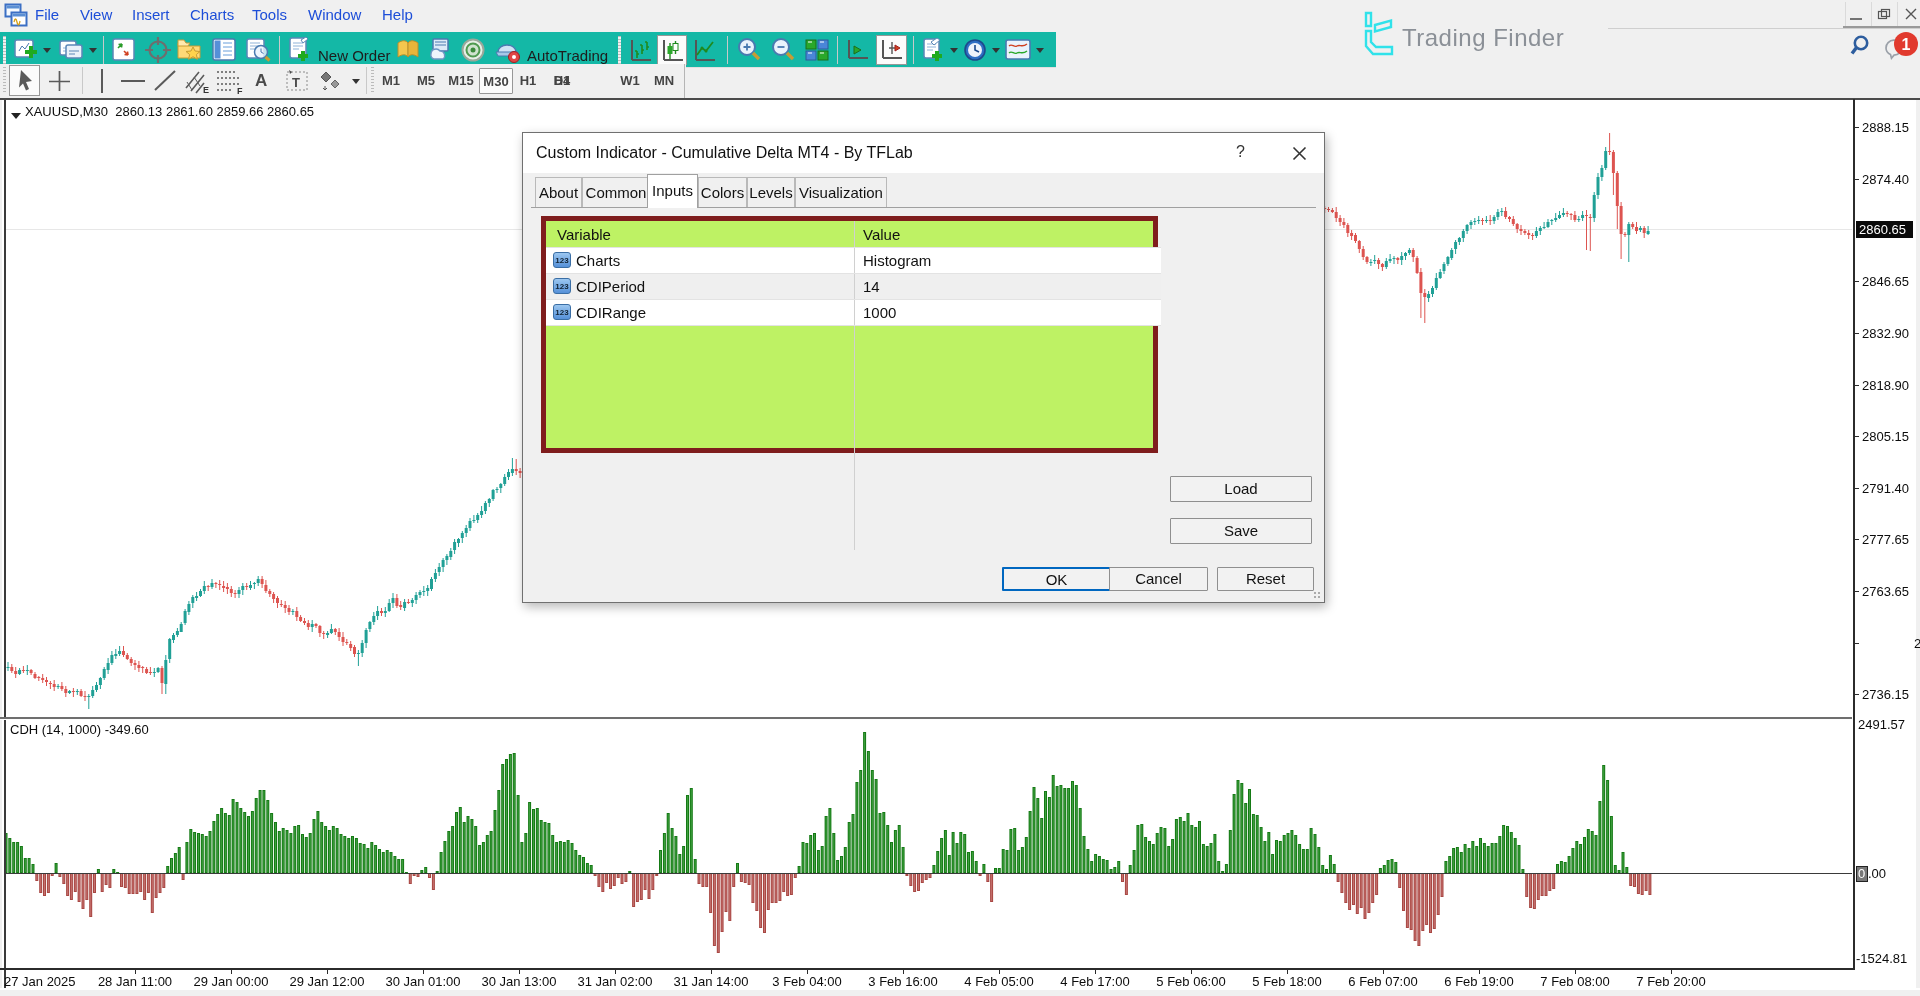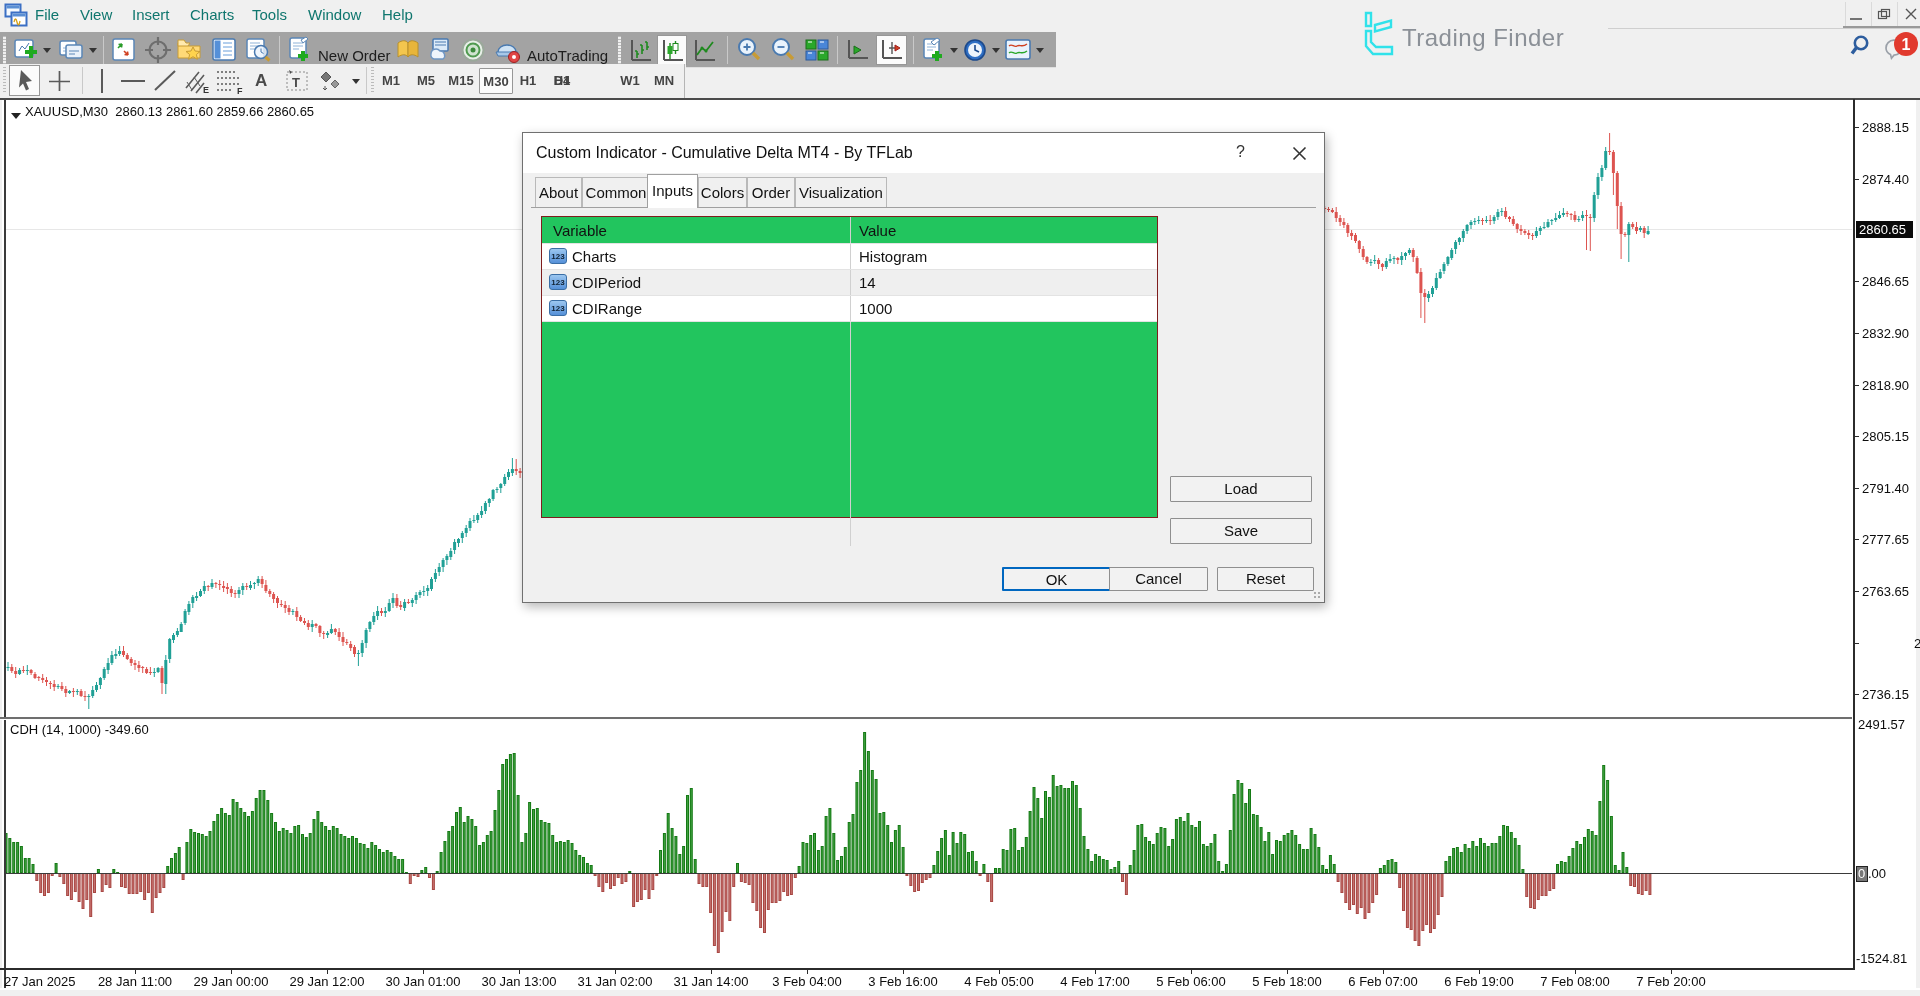--- a/index.html
+++ b/index.html
@@ -1,18 +1,18 @@
 <!DOCTYPE html>
 <html><head><meta charset="utf-8"><style>
 *{margin:0;padding:0;box-sizing:border-box}
 html,body{width:1920px;height:996px;overflow:hidden;font-family:"Liberation Sans",sans-serif;background:#f0f0f0}
 .abs{position:absolute}
 #menubar{position:absolute;left:0;top:0;width:1920px;height:28px;background:#f0f0f0}
-.mi{position:absolute;top:6px;font-size:15px;color:#0f766e}
-#tb1{position:absolute;left:0;top:32px;width:1056px;height:36px;background:#a3a3a3}
+.mi{position:absolute;top:6px;font-size:15px;color:#1d4ed8}
+#tb1{position:absolute;left:0;top:32px;width:1056px;height:36px;background:#14b8a6}
 #tb2{position:absolute;left:0;top:64px;width:686px;height:34px;background:#f0f0f0}
 .vsep{position:absolute;width:1px;background:#c9c9c9}
 .grip{position:absolute;width:3px;background:repeating-linear-gradient(#bbb 0 1px,#f0f0f0 1px 3px)}
 .tfb{position:absolute;top:4px;height:26px;line-height:26px;text-align:center;font-size:13px;font-weight:bold;color:#444}
 .sel{border:1px solid #979797;background:#fbfbfb;border-radius:1px}
 .ddarr{position:absolute;width:0;height:0;border-left:4px solid transparent;border-right:4px solid transparent;border-top:5px solid #333}
 #chartzone{position:absolute;left:0;top:98px;width:1920px;height:892px;background:#fff}
 .axislbl{position:absolute;font-size:13px;color:#0c0c0c;white-space:nowrap}
 #dlg{position:absolute;left:522px;top:132px;width:803px;height:471px;background:#f0f0f0;border:1px solid #707070;box-shadow:2px 4px 10px rgba(0,0,0,.28)}
 .tab{position:absolute;top:44px;height:30px;line-height:30px;text-align:center;font-size:15px;color:#111;background:#f0f0f0;border:1px solid #b9b9b9;border-bottom:none}
@@ -339,24 +339,24 @@
     <div class="abs" style="left:0;top:0;width:801px;height:40px;background:#fff"></div>
     <div class="abs" style="left:13px;top:11px;font-size:16px;color:#101010">Custom Indicator - Cumulative Delta MT4 - By TFLab</div>
     <div class="abs" style="left:713px;top:10px;font-size:16px;color:#333">?</div>
     <svg class="abs" style="left:769px;top:13px" width="15" height="15" viewBox="0 0 15 15">
       <path d="M1.5 1.5l12 12M13.5 1.5l-12 12" stroke="#333" stroke-width="1.6"></path>
     </svg>
     <div class="tab" style="left:12px;width:47px">About</div>
     <div class="tab" style="left:59px;width:68px">Common</div>
     <div class="tab" style="left:124px;width:51px;top:41px;height:34px;line-height:32px;background:#fff;z-index:3;border-color:#a0a0a0">Inputs</div>
     <div class="tab" style="left:175px;width:49px">Colors</div>
-    <div class="tab" style="left:224px;width:48px">Order</div>
+    <div class="tab" style="left:224px;width:48px">Levels</div>
     <div class="tab" style="left:272px;width:92px">Visualization</div>
     <div class="abs" style="left:8px;top:74px;width:785px;height:1px;background:#a0a0a0;z-index:2"></div>
-    <div class="abs" style="left:18px;top:83px;width:617px;height:302px;background:#22c55e;border:1px solid #7f1d1d">
+    <div class="abs" style="left:18px;top:83px;width:617px;height:237px;background:#bef264;border:5px solid #7f1d1d">
       <div class="abs" style="left:308px;top:0;width:1px;height:329px;background:#d0d0d0"></div>
       <div class="cell" style="left:11px;top:5px">Variable</div>
       <div class="cell" style="left:317px;top:5px">Value</div>
       <div class="abs" style="left:0;top:26px;width:615px;height:1px;background:#e3e3e3"></div>
       <div class="abs" style="left:0;top:27px;width:615px;height:26px;background:#fff">
         <div class="numico" style="left:7px;top:4px">123</div>
         <div class="cell" style="left:30px;top:4px">Charts</div>
         <div class="cell" style="left:317px;top:4px">Histogram</div>
         <div class="abs" style="left:308px;top:0;width:1px;height:26px;background:#d0d0d0"></div>
         <div class="abs" style="left:0;top:25px;width:615px;height:1px;background:#e3e3e3"></div>

